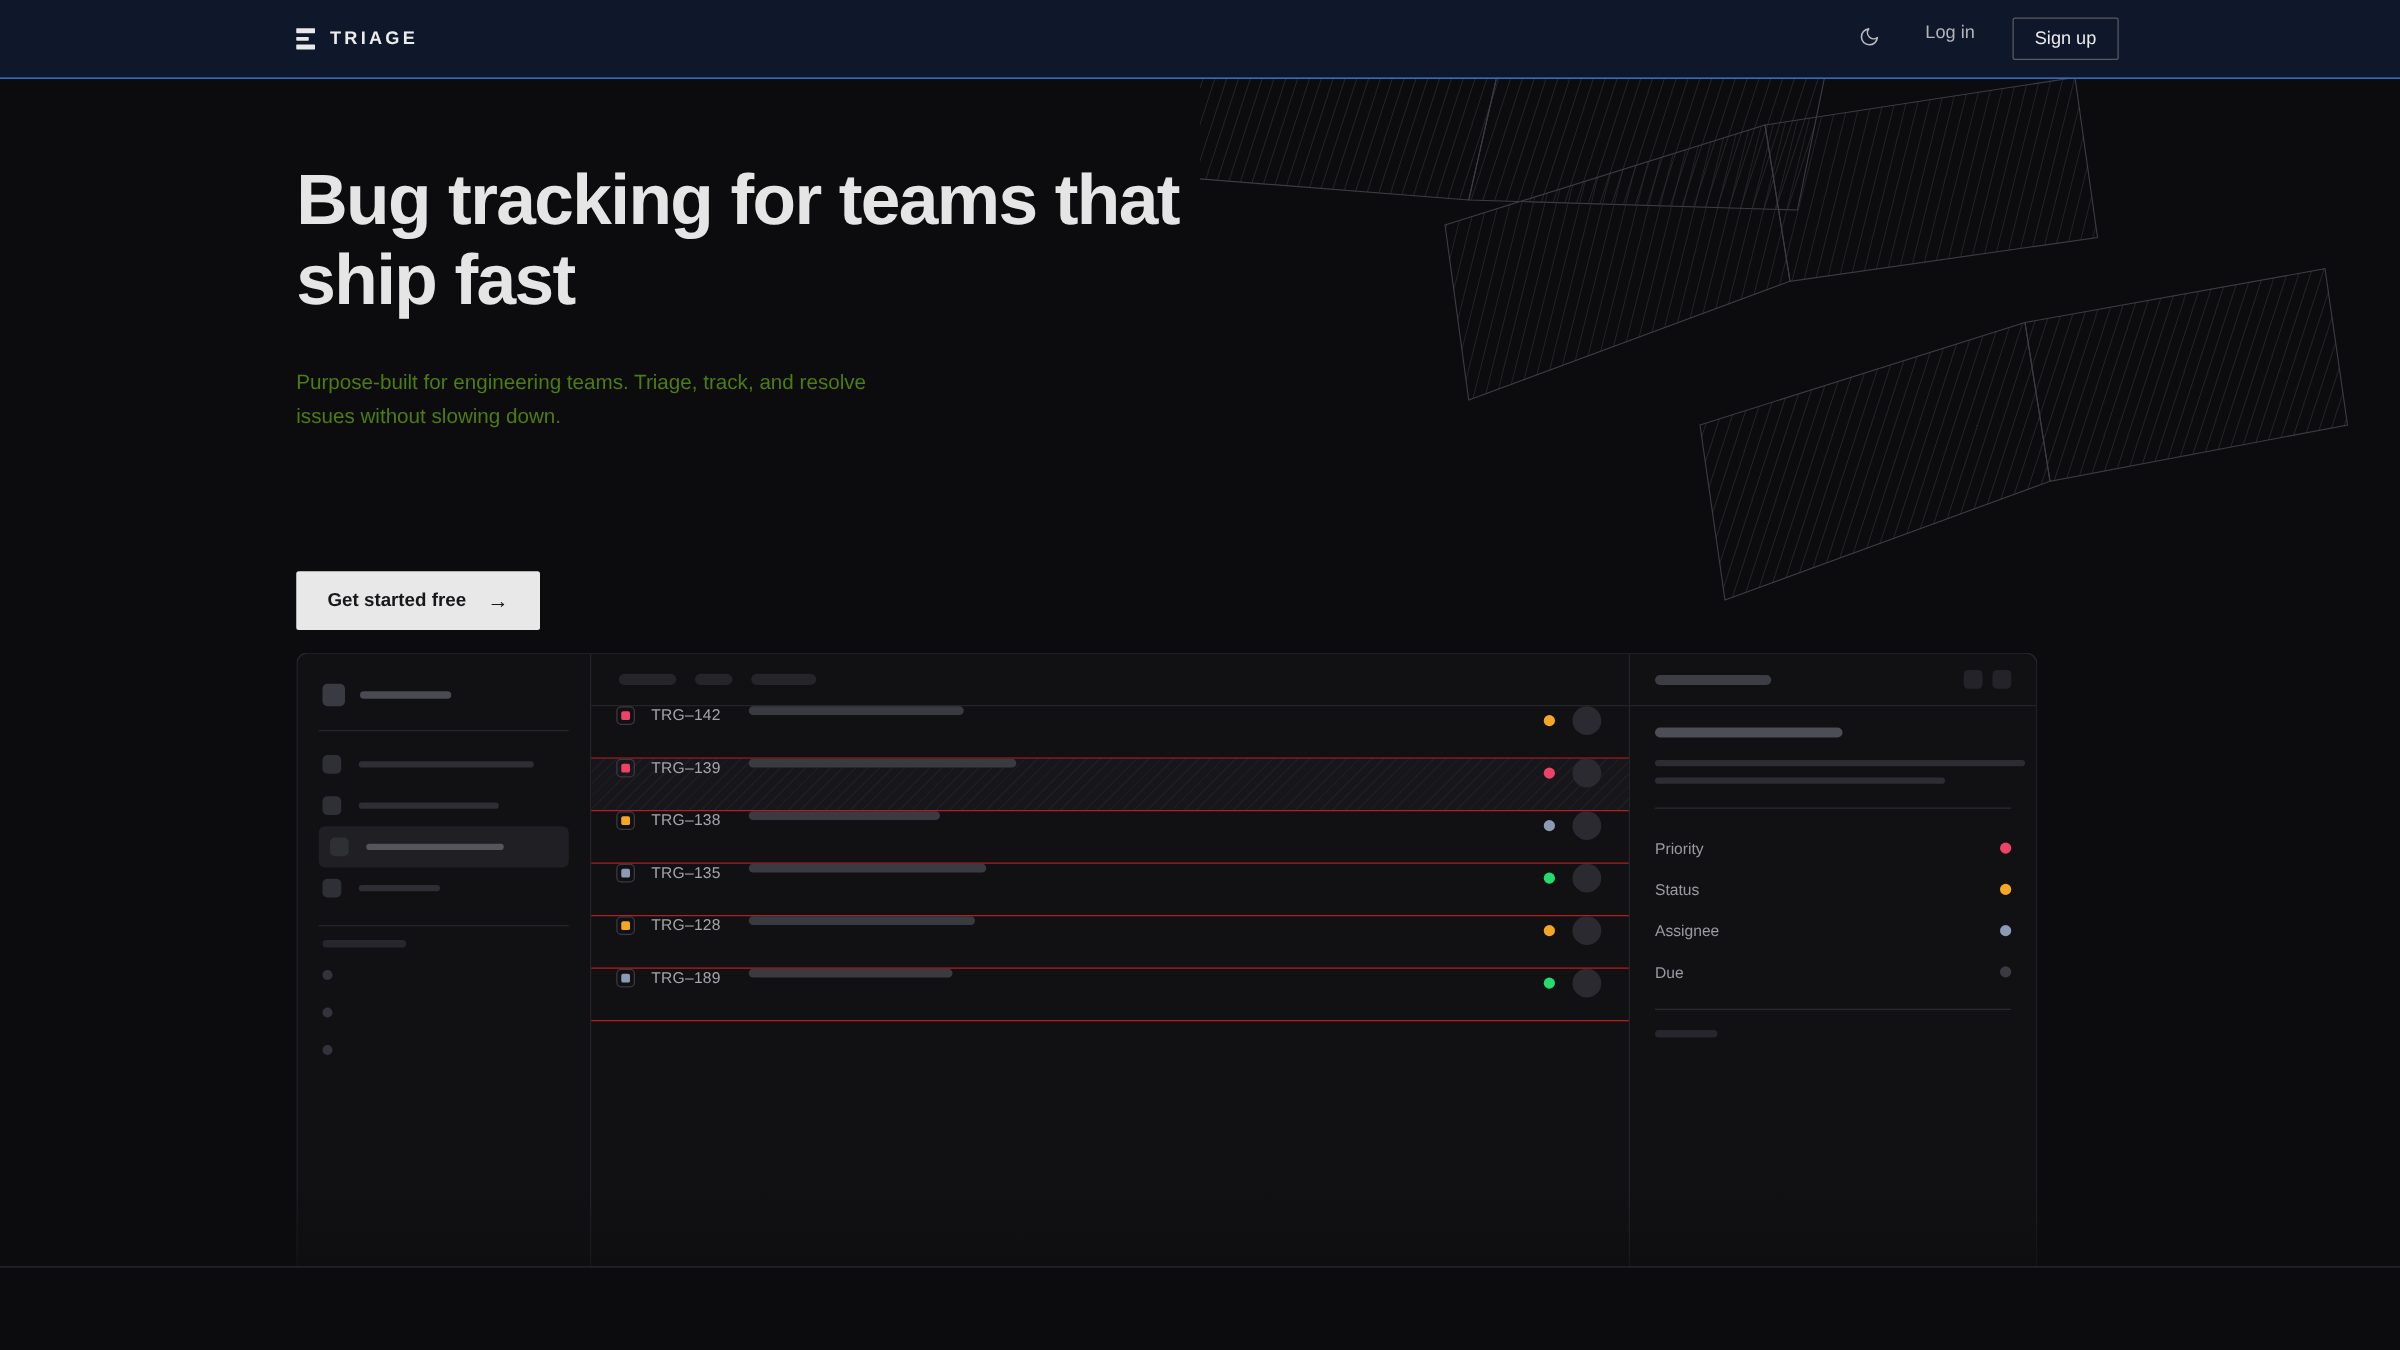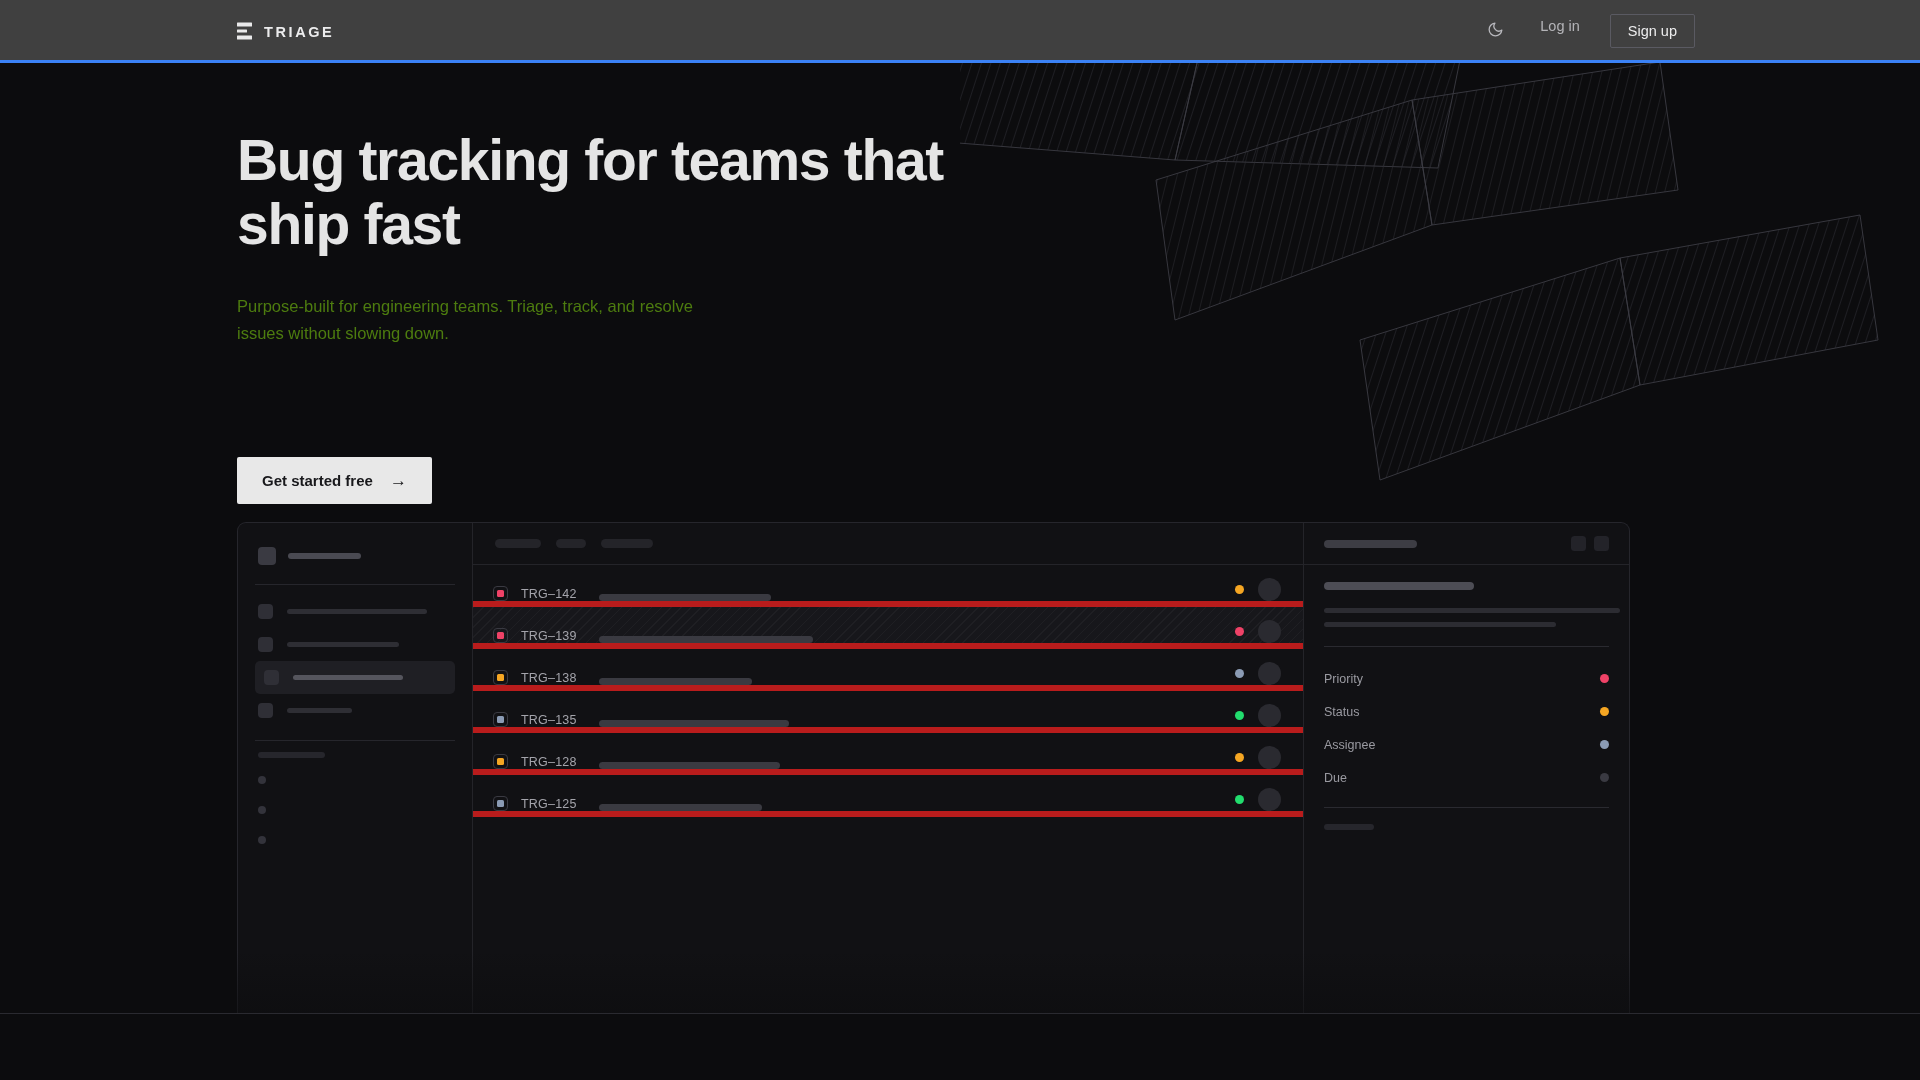--- a/index.html
+++ b/index.html
@@ -19,22 +19,22 @@
     background: #0c0c0e;
     overflow: hidden;
   }
 
   
   #header {
     position: absolute;
     top: 0; left: 0;
     width: 1920px;
     height: 63px;
-    border-bottom: 3px solid #3b82f6;
-    background: #404040;
+    border-bottom: 1px solid #3b82f6;
+    background: #0f172a;
     z-index: 20;
   }
   #header-inner {
     position: relative;
     width: 1920px;
     height: 62px;
     display: flex;
     align-items: center;
   }
   #brand {
@@ -200,23 +200,23 @@
     border-bottom: 1px solid #242429;
     display: flex; align-items: center;
     gap: 15px;
     padding: 0 22px;
   }
   #mk-toolbar .pill { height: 9px; border-radius: 5px; background: #242429; }
   .issue-row {
     height: 42px;
     flex: 0 0 42px;
     display: flex;
-    align-items: flex-end;
+    align-items: flex-start;
     padding: 0 22px 0 20px;
-    border-bottom: 6px solid #b91c1c;
+    border-bottom: 1px solid #b91c1c;
     position: relative;
     cursor: pointer;
   }
   .issue-row.selected {
     background-color: #17171b;
     background-image: repeating-linear-gradient(
       135deg,
       rgba(255,255,255,0.035) 0px,
       rgba(255,255,255,0.035) 1px,
       transparent 1px,
@@ -469,21 +469,21 @@
             <span class="issue-title-bar" style="width: 181px;"></span>
             <span class="issue-right">
               <span class="issue-status-dot" style="background: rgb(245, 166, 35);"></span>
               <span class="issue-avatar"></span>
             </span>
           </div>
           <div class="issue-row">
             <span class="issue-pri">
               <i style="background: rgb(139, 155, 180);"></i>
             </span>
-            <span class="issue-key">TRG–125</span>
+            <span class="issue-key">TRG–189</span>
             <span class="issue-title-bar" style="width: 163px;"></span>
             <span class="issue-right">
               <span class="issue-status-dot" style="background: rgb(34, 221, 110);"></span>
               <span class="issue-avatar"></span>
             </span>
           </div>
         </div>
       <div id="mk-list-spacer"></div>
     </div>
 

